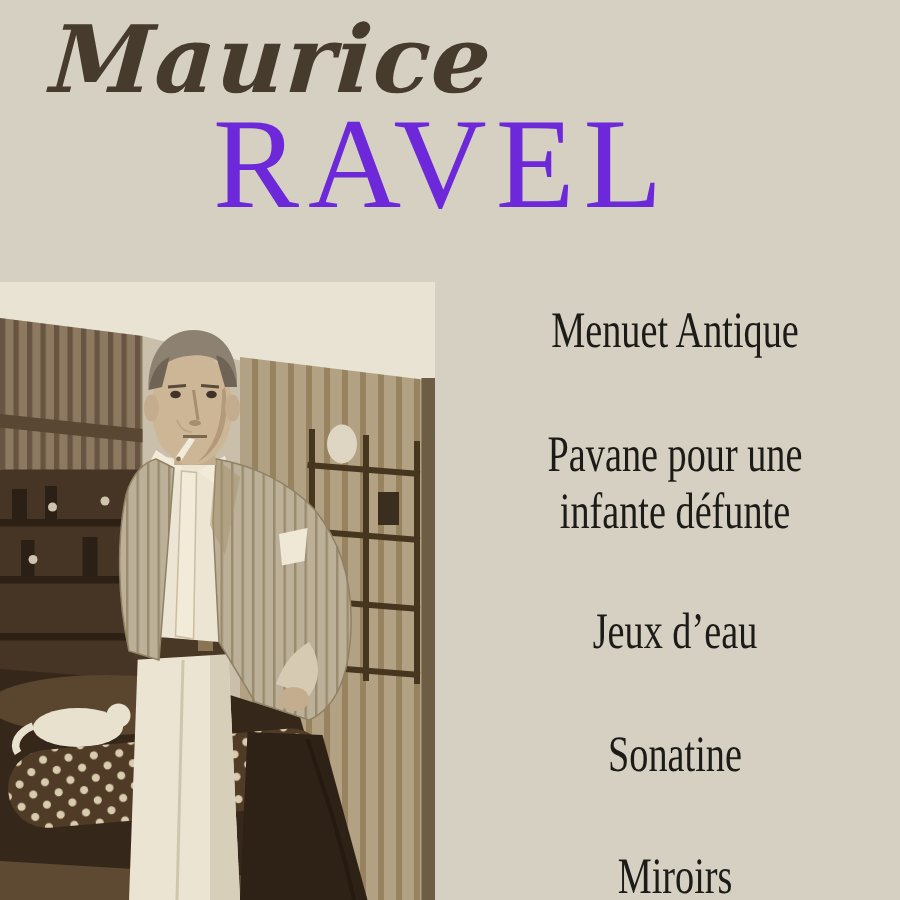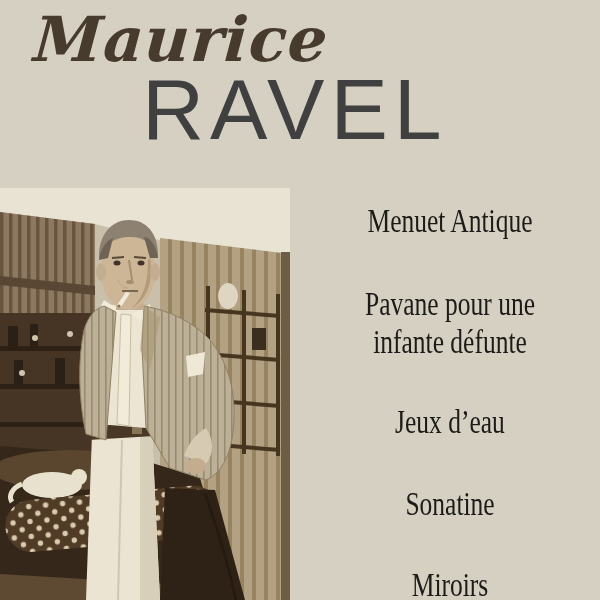--- a/index.html
+++ b/index.html
@@ -8,22 +8,22 @@
     background:#d5d0c2;font-family:"Liberation Serif",serif;
   }
   .title-script{
     position:absolute;left:34px;top:6px;
     font-family:"DejaVu Serif",serif;font-style:italic;font-weight:bold;
     font-size:62px;line-height:1.1;color:#473b2e;letter-spacing:1px;
     transform:skewX(-4deg);
   }
   .title-caps{
     position:absolute;left:142px;top:66px;
-    font-family:Liberation Sans, sans-serif;font-weight:normal;
-    font-size:86px;line-height:1;color:#404040;letter-spacing:6px;
+    font-family:Liberation Serif, serif;font-weight:normal;
+    font-size:86px;line-height:1;color:#6d28d9;letter-spacing:6px;
   }
   .photo-wrap{
     position:absolute;left:0;top:188px;width:290px;height:412px;
   }
   .photo-wrap svg{display:block;width:290px;height:412px;}
   .works{
     position:absolute;left:300px;top:12px;width:300px;height:600px;
     margin:0;padding:0;list-style:none;
   }
   .works li{

